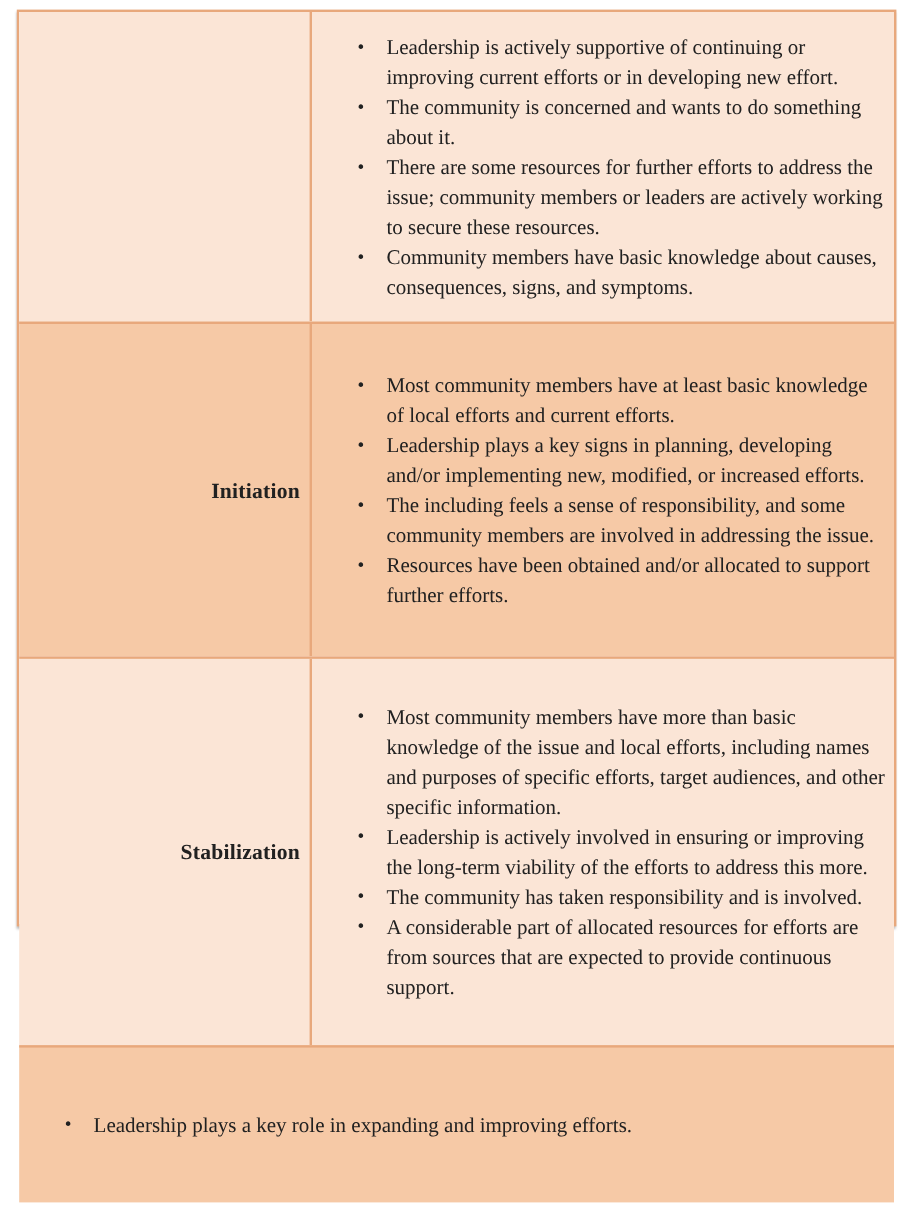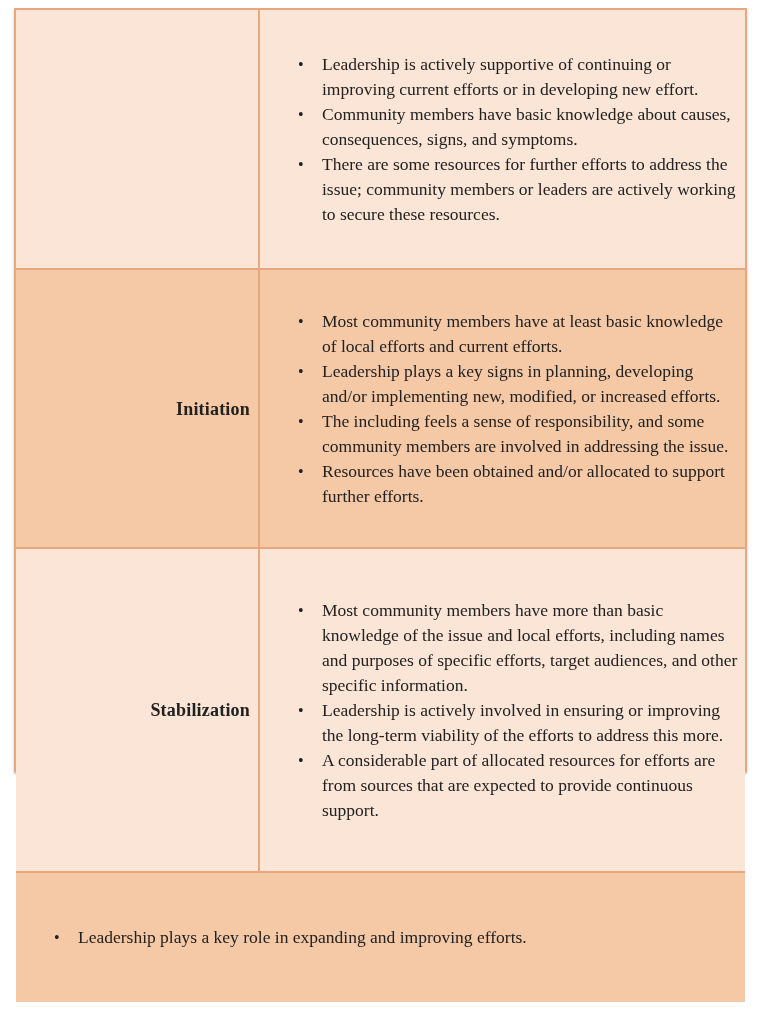--- a/index.html
+++ b/index.html
@@ -94,22 +94,23 @@
 
 <div class="page">
   <div class="readiness-table" id="readiness-table">
   <div class="row row-0 light">
     <div class="stage-cell">
       <span class="stage-label"></span>
     </div>
     <div class="desc-cell">
       <ul class="bullets">
             <li>Leadership is actively supportive of continuing or improving current efforts or in developing new effort.</li>
+            <li>The community is concerned and wants to do something about it.</li>
+            <li>There are some resources for further efforts to address the issue; community members or leaders are actively working to secure these resources.</li>
             <li>Community members have basic knowledge about causes, consequences, signs, and symptoms.</li>
-            <li>There are some resources for further efforts to address the issue; community members or leaders are actively working to secure these resources.</li>
           </ul>
     </div>
   </div>
 
   <div class="row row-1 dark">
     <div class="stage-cell">
       <span class="stage-label">Initiation</span>
     </div>
     <div class="desc-cell">
       <ul class="bullets">
@@ -122,20 +123,21 @@
   </div>
 
   <div class="row row-2 light">
     <div class="stage-cell">
       <span class="stage-label">Stabilization</span>
     </div>
     <div class="desc-cell">
       <ul class="bullets">
             <li>Most community members have more than basic knowledge of the issue and local efforts, including names and purposes of specific efforts, target audiences, and other specific information.</li>
             <li>Leadership is actively involved in ensuring or improving the long-term viability of the efforts to address this more.</li>
+            <li>The community has taken responsibility and is involved.</li>
             <li>A considerable part of allocated resources for efforts are from sources that are expected to provide continuous support.</li>
           </ul>
     </div>
   </div>
 
   <div class="row row-3 dark">
     <div class="desc-cell">
       <ul class="bullets">
             <li>Leadership plays a key role in expanding and improving efforts.</li>
           </ul>

